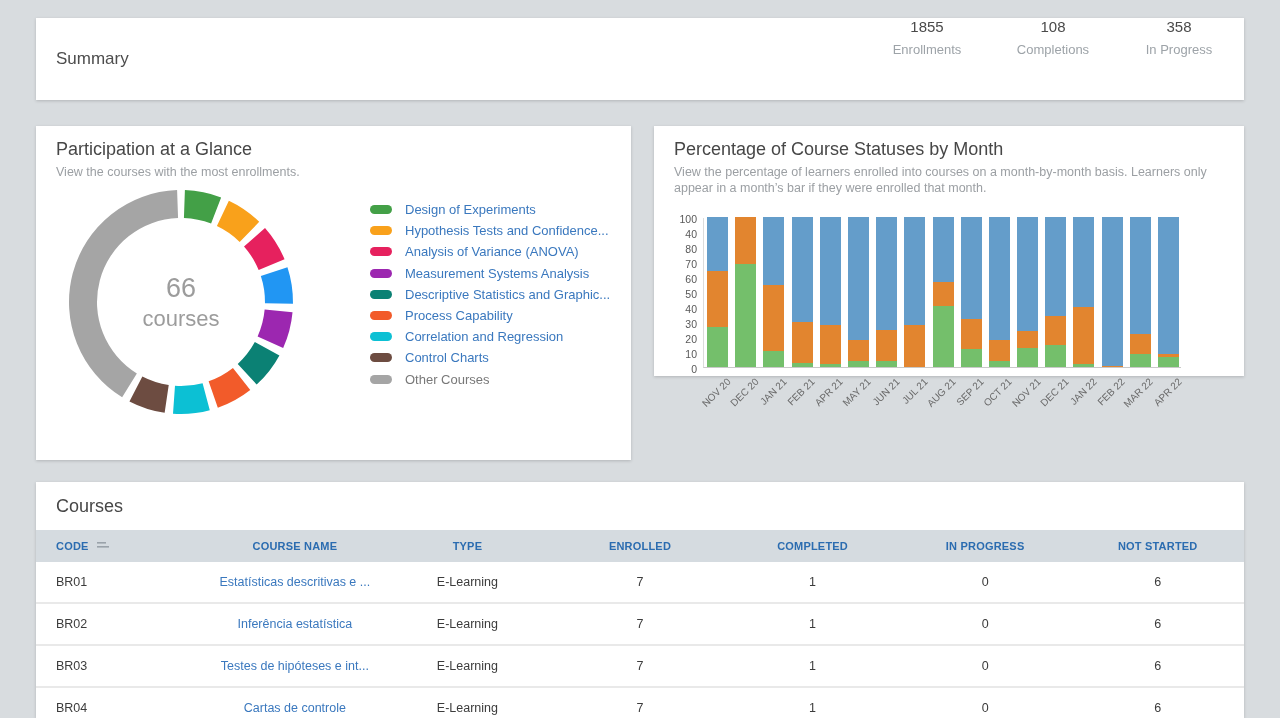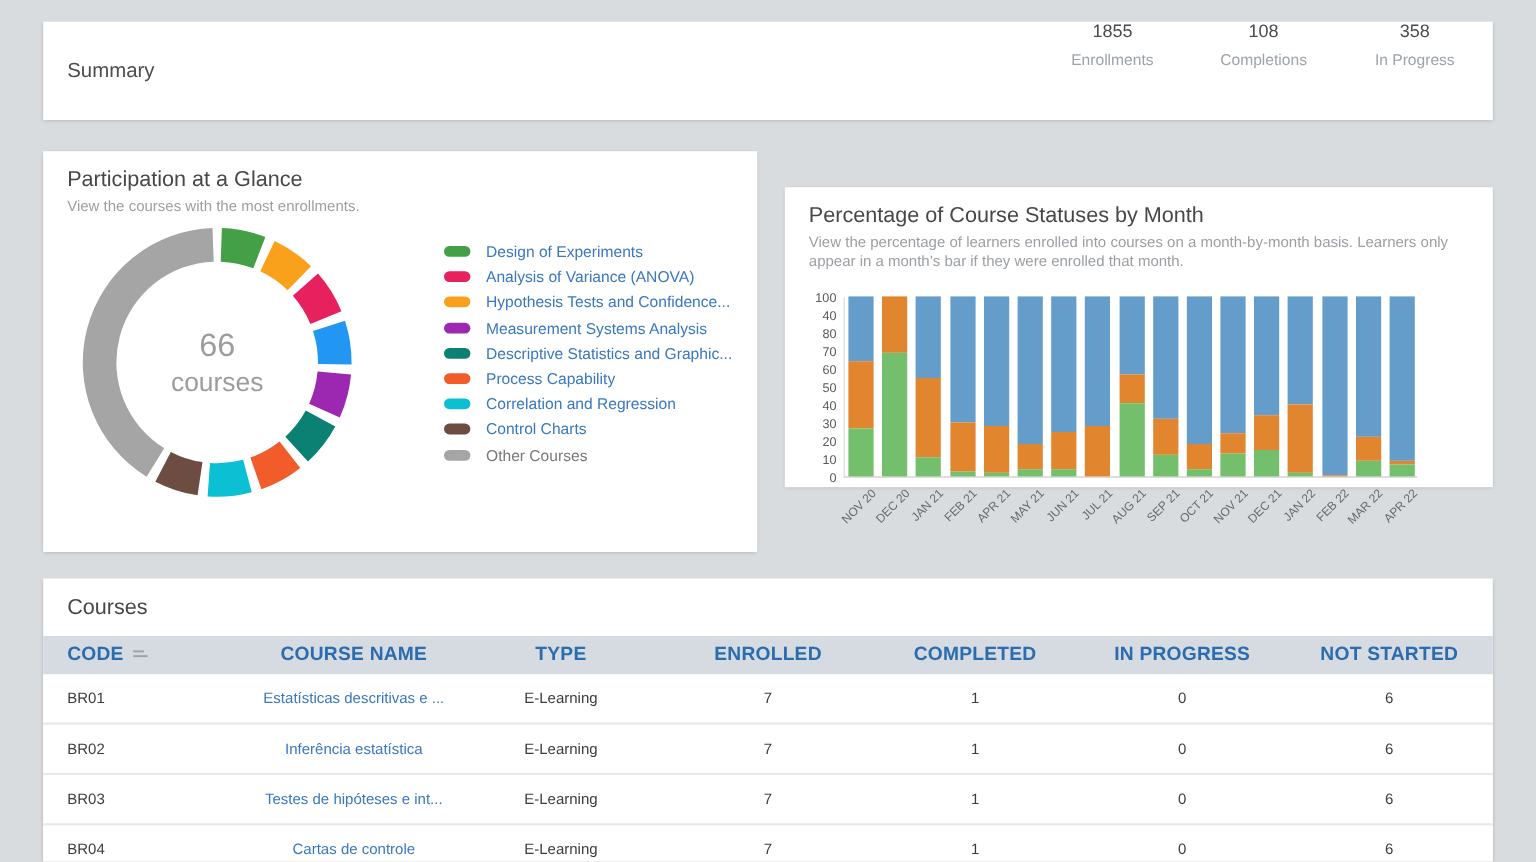--- a/index.html
+++ b/index.html
@@ -39,21 +39,21 @@
   #donut-svg { position:absolute; left:25px; top:56px; }
   #donut-center-value { font-size:27px; fill:#9c9c9c; }
   #donut-center-label { font-size:22px; fill:#9c9c9c; }
   #donut-legend { position:absolute; left:334px; top:73px; }
   .dl-item { display:flex; align-items:center; height:21.2px; cursor:pointer; }
   .dl-swatch { width:22px; height:9px; border-radius:5px; margin-right:13px; flex:none; }
   .dl-label { font-size:13px; color:#3a78be; white-space:nowrap; }
   .dl-item.muted .dl-label { color:#787878; cursor:default; }
 
   
-  #statuses-card { left:654px; top:126px; width:590px; height:250px;margin-top:30px; }
+  #statuses-card { left:654px; top:126px; width:590px; height:250px; }
   #statuses-card .panel-sub { width:562px; }
   #bar-plot {
     position:absolute; left:49px; top:92px; width:478px; height:150px;
     border-left:1px solid #dcdcdc; border-bottom:1px solid #c9c9c9;
   }
   .ytick { position:absolute; width:26px; text-align:right; font-size:10.5px; color:#585858; }
   .vbar { position:absolute; bottom:0; width:21px; display:flex; flex-direction:column-reverse; }
   .vseg { width:100%; }
   .xlabel {
     position:absolute; font-size:10px; color:#6a6a6a; white-space:nowrap;
@@ -67,21 +67,21 @@
   .bl-swatch { width:30px; height:13px; border:1px solid rgba(0,0,0,.15); }
   .bl-label { font-size:11.5px; color:#585858; }
 
   
   #courses-card { left:36px; top:482px; width:1208px; height:236px; overflow:visible; }
   #courses-title { position:absolute; left:20px; top:14px; font-size:18px; color:#474747; }
   #courses-table { position:absolute; left:0; top:48px; width:100%; }
   .t-row { display:grid; grid-template-columns:repeat(7,1fr); align-items:center; }
   #t-head { height:32px; background:#d5dbe0; }
   .th {
-    font-size:16px; font-weight:bold; letter-spacing:.2px; color:#2b6cb0;
+    font-size:11px; font-weight:bold; letter-spacing:.2px; color:#2b6cb0;
     text-align:center; cursor:pointer;
   }
   .th:first-child { text-align:left; padding-left:20px; display:flex; align-items:center; gap:7px; }
   .t-body-row { height:42px; background:#fff; border-bottom:2px solid #e9e9e9; }
   .td { font-size:12.5px; color:#3c3c3c; text-align:center; }
   .td:first-child { text-align:left; padding-left:20px; }
   .td.link { color:#3a78be; cursor:pointer; }
   #sort-icon { display:inline-block; }
 </style>
 </head>
@@ -123,26 +123,26 @@
       </g>
     <text id="donut-center-value" x="120" y="115" text-anchor="middle">66</text>
     <text id="donut-center-label" x="120" y="144" text-anchor="middle">courses</text>
   </svg>
   <div id="donut-legend">
       <div class="dl-item">
         <span class="dl-swatch" style="background: rgb(67, 160, 71);"></span>
         <span class="dl-label">Design of Experiments</span>
       </div>
       <div class="dl-item">
+        <span class="dl-swatch" style="background: rgb(249, 161, 27);"></span>
+        <span class="dl-label">Hypothesis Tests and Confidence...</span>
+      </div>
+      <div class="dl-item">
         <span class="dl-swatch" style="background: rgb(230, 33, 94);"></span>
         <span class="dl-label">Analysis of Variance (ANOVA)</span>
-      </div>
-      <div class="dl-item">
-        <span class="dl-swatch" style="background: rgb(249, 161, 27);"></span>
-        <span class="dl-label">Hypothesis Tests and Confidence...</span>
       </div>
       <div class="dl-item">
         <span class="dl-swatch" style="background: rgb(156, 39, 176);"></span>
         <span class="dl-label">Measurement Systems Analysis</span>
       </div>
       <div class="dl-item">
         <span class="dl-swatch" style="background: rgb(11, 129, 116);"></span>
         <span class="dl-label">Descriptive Statistics and Graphic...</span>
       </div>
       <div class="dl-item">

